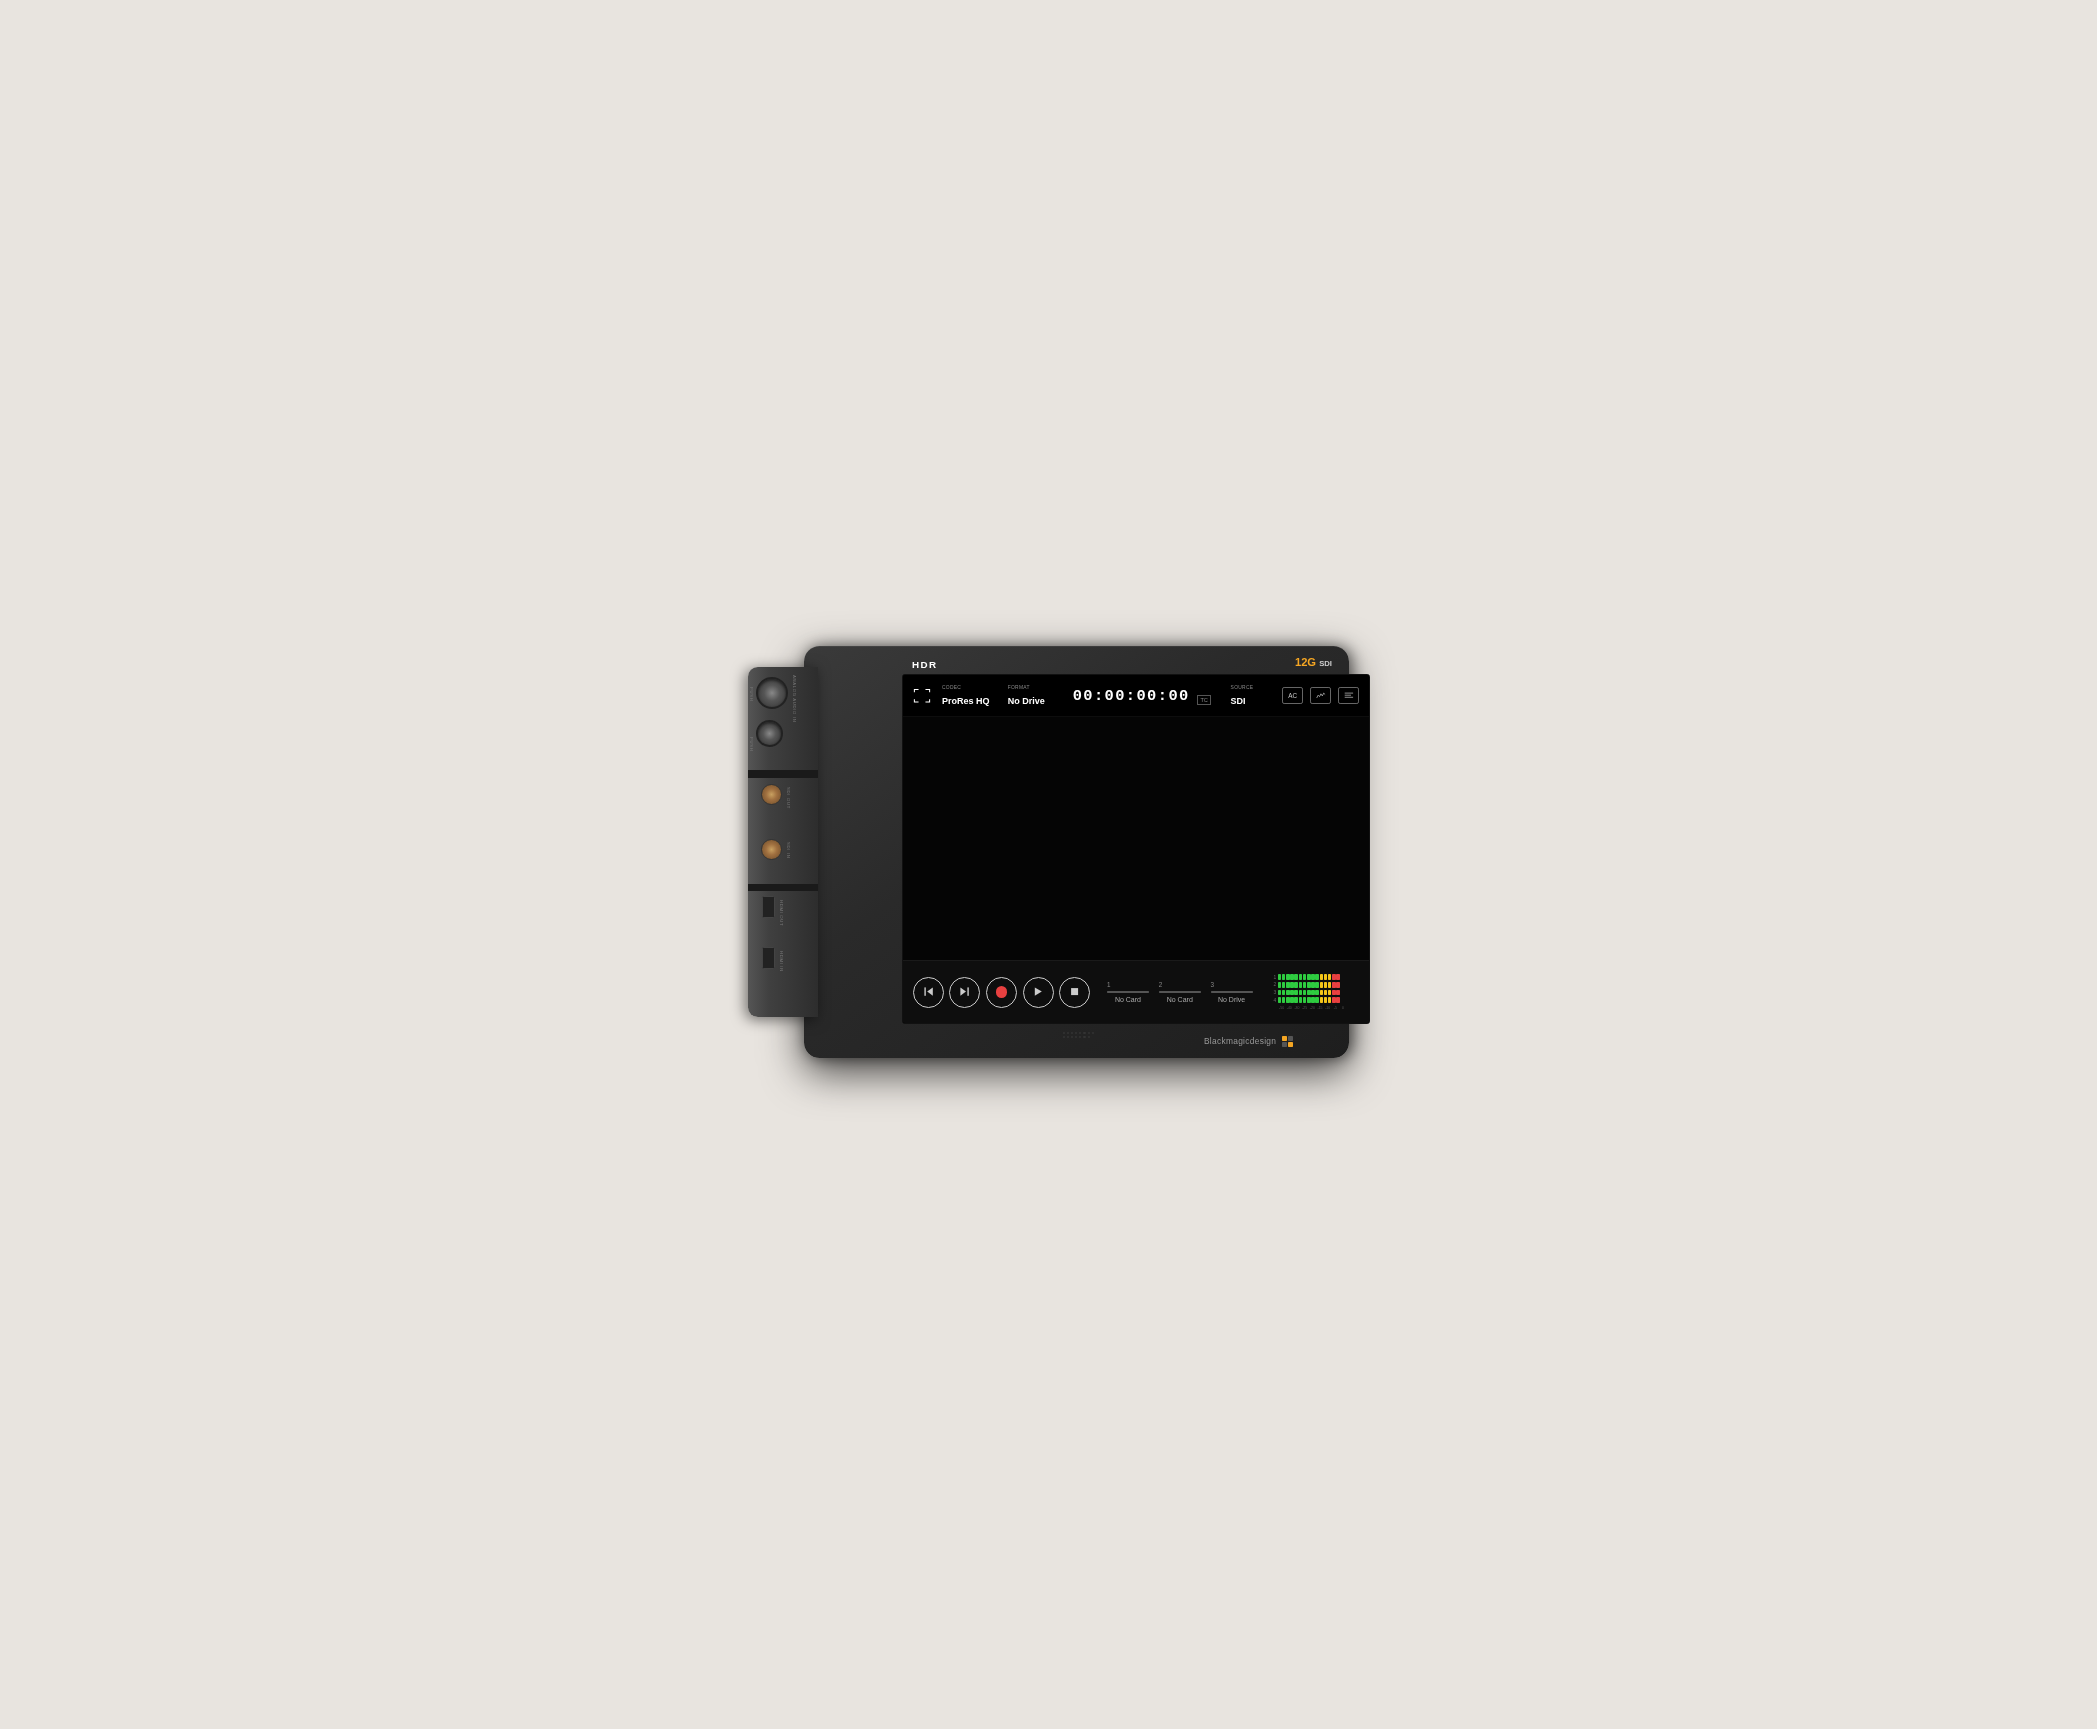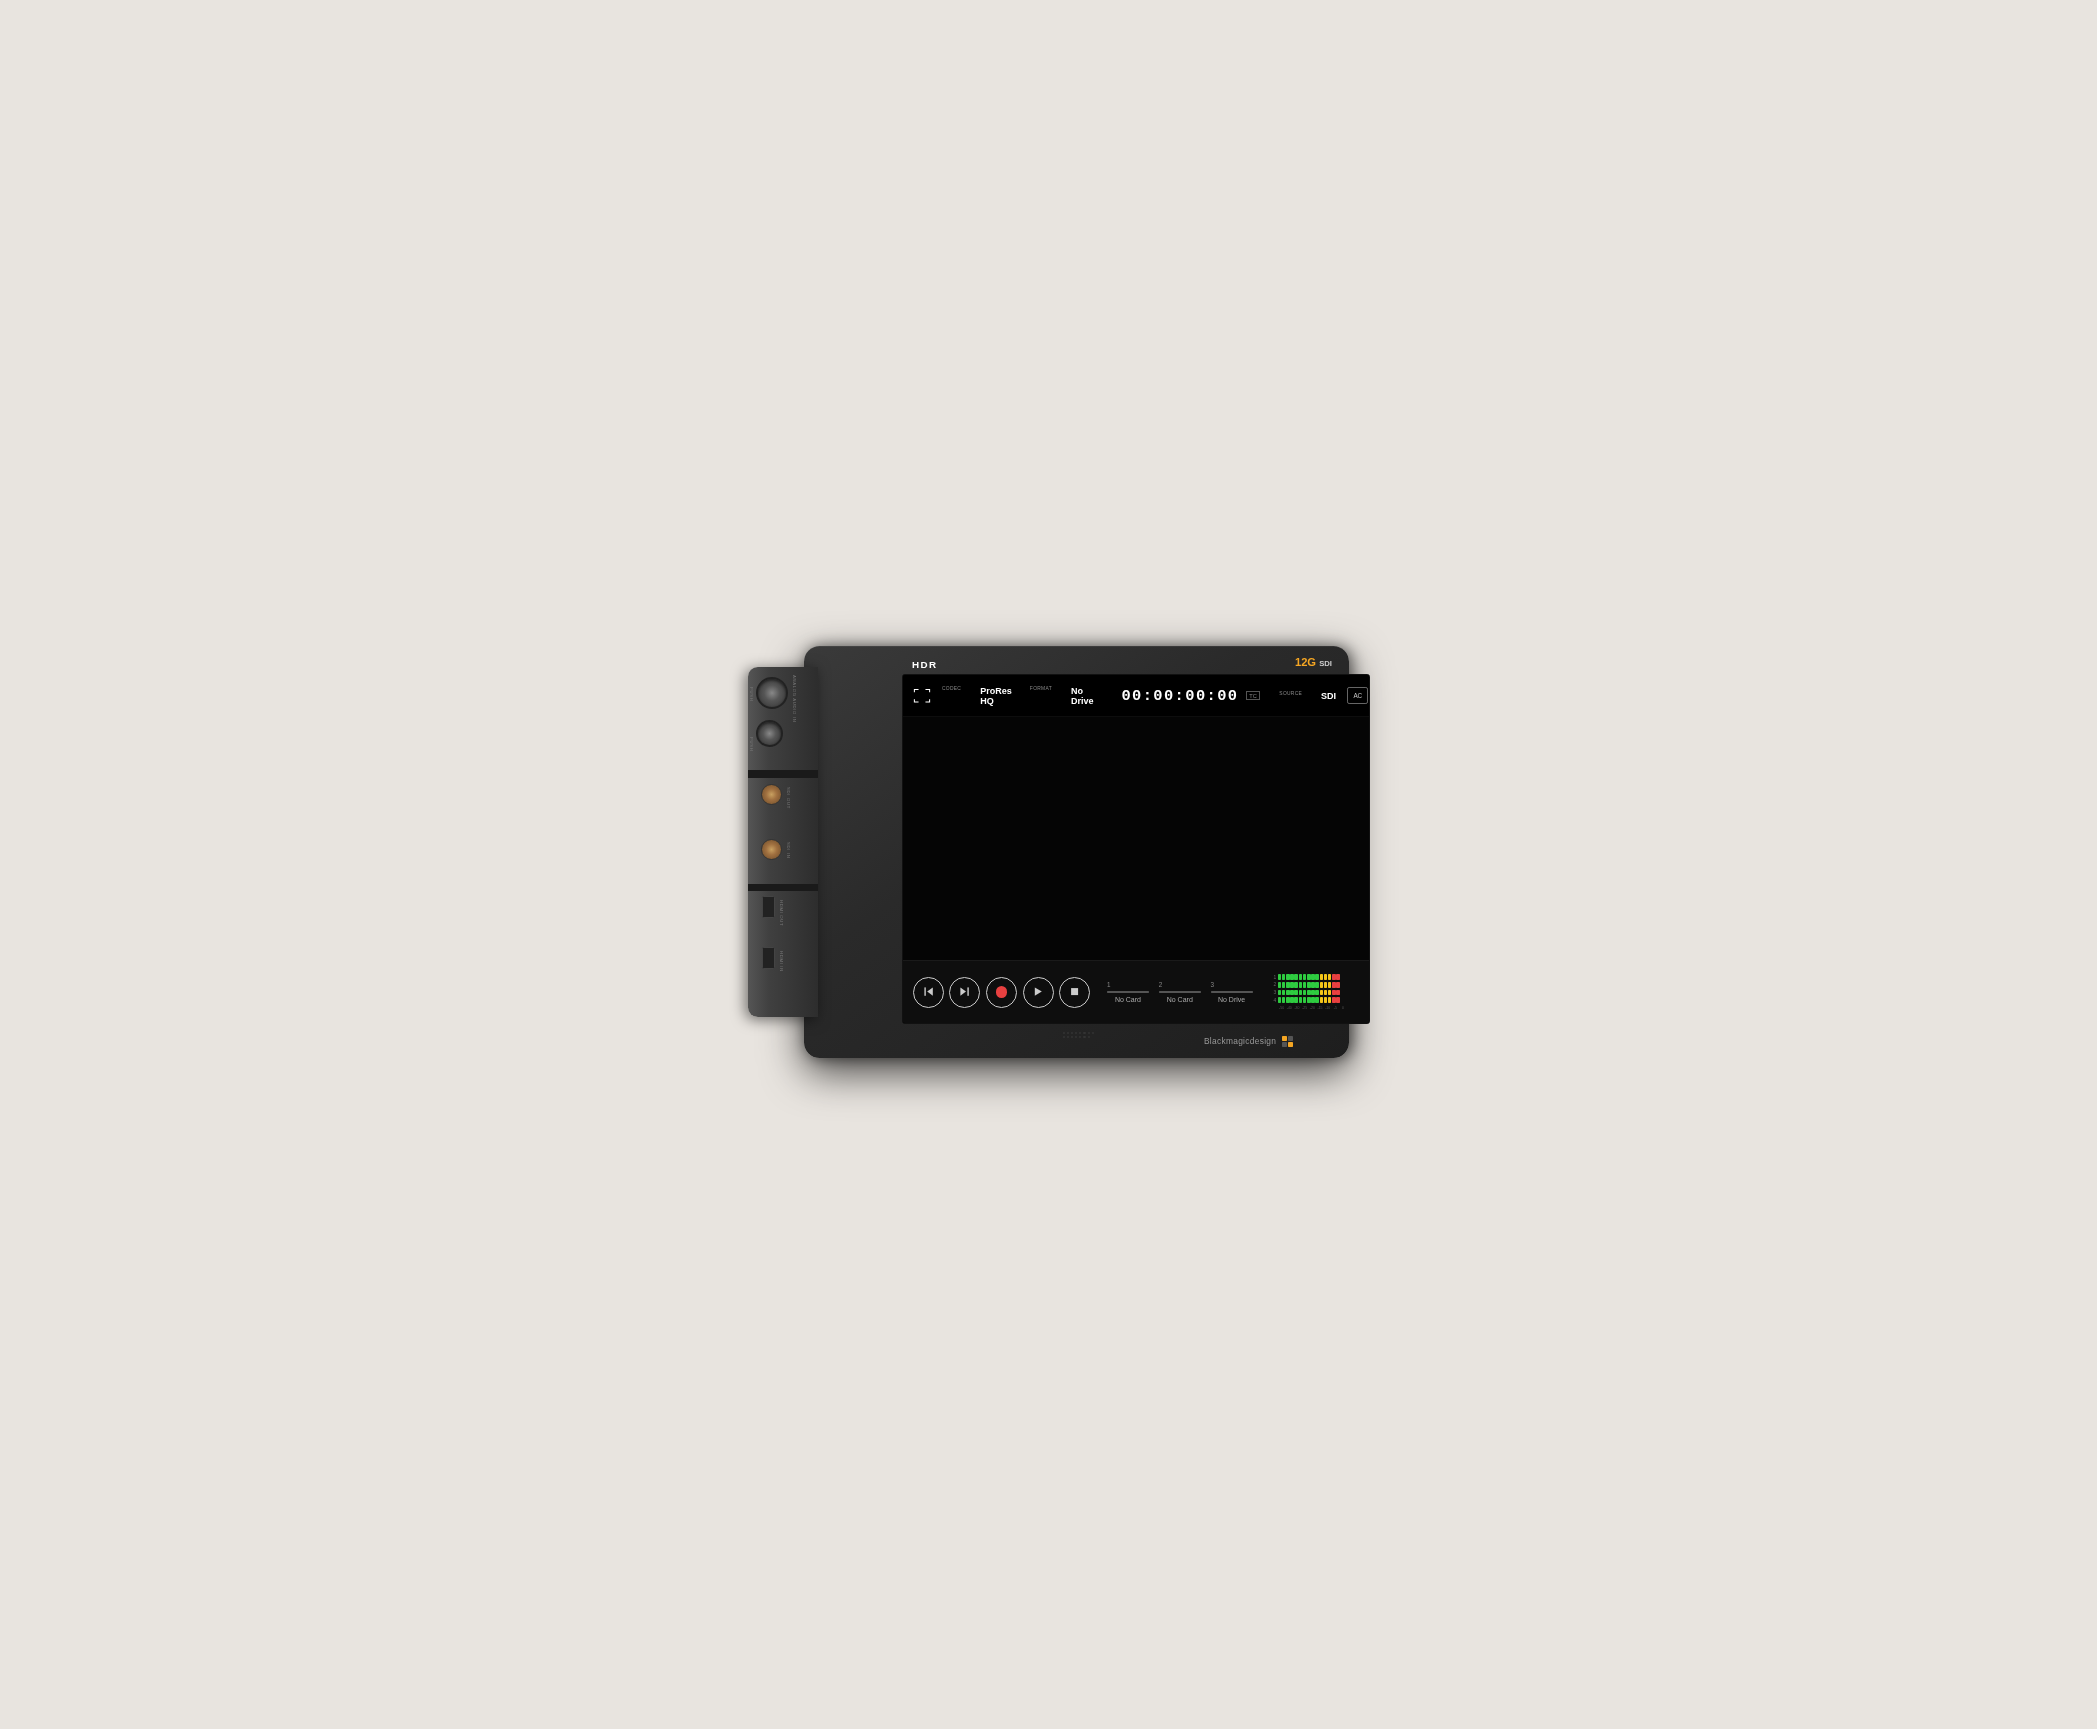--- a/index.html
+++ b/index.html
@@ -85,22 +85,22 @@
       background: rgba(0,0,0,0.85);
       display: flex;
       align-items: center;
       padding: 0 9.8px;
       gap: 11.2px;
       border-bottom: 0.7px solid rgba(255,255,255,0.05);
     }
 
     .hud-section {
       display: flex;
-      flex-direction: row;
-      gap: 19px;
+      flex-direction: column;
+      gap: 6px;
     }
 
     .hud-label {
       font-size: 4.9px;
       color: #888;
       text-transform: uppercase;
       letter-spacing: 0.3px;
       font-family: Arial, sans-serif;
     }
 
@@ -414,21 +414,21 @@
             <div class="hud-section">
               <span class="hud-label">CODEC</span>
               <span class="hud-value">ProRes HQ</span>
             </div>
 
             <div class="hud-section" style="margin-left:7px;">
               <span class="hud-label">FORMAT</span>
               <span class="hud-value">No Drive</span>
             </div>
 
-            <div style="display:flex;align-items:center;margin-left:11.2px;">
+            <div style="display:flex;align-items:flex-end;margin-left:11.2px;">
               <span class="hud-timecode">00:00:00:00</span>
               <span class="tc-badge">TC</span>
             </div>
 
             <div class="hud-section" style="margin-left:8.4px;">
               <span class="hud-label">SOURCE</span>
               <span class="hud-value">SDI</span>
             </div>
 
             <div class="hud-right">

